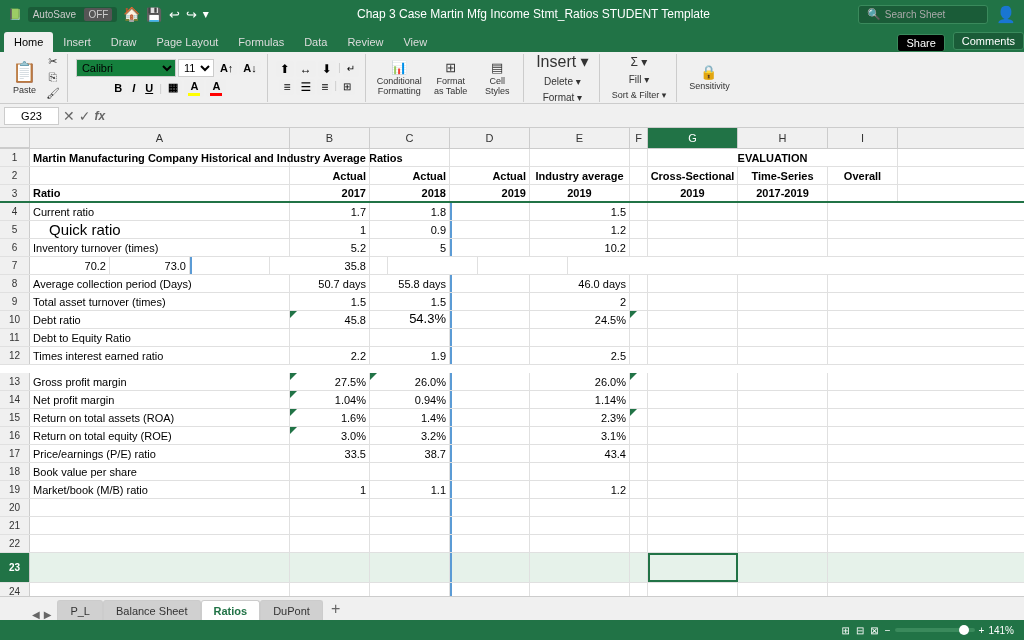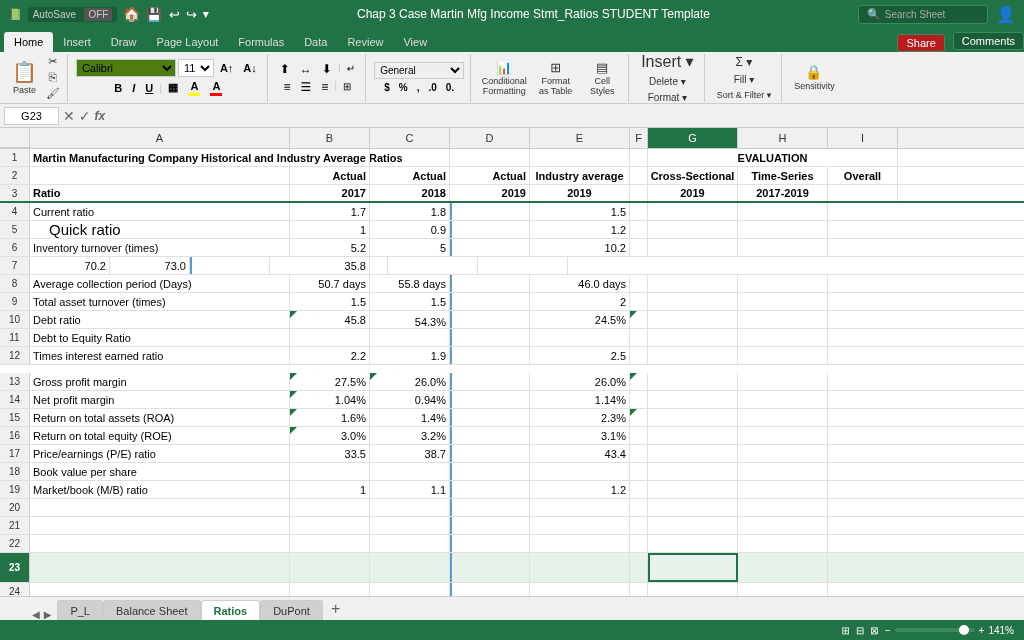--- a/index.html
+++ b/index.html
@@ -44,21 +44,21 @@
       padding: 3px 10px;
       font-size: 11px;
       color: #ddd;
       cursor: pointer;
       border-radius: 3px 3px 0 0;
       height: 20px;
       display: flex;
       align-items: center;
     }
     .ribbon-tab.active { background: #f0f0f0; color: #000; }
-    .ribbon-share { margin-left: auto; margin-right: 4px; background: #b91c1c; color: white; border: 1px solid #3a8a5c; padding: 2px 8px; border-radius: 3px; font-size: 11px; cursor: pointer; display: flex; align-items: center; gap: 4px; }
+    .ribbon-share { margin-left: auto; margin-right: 4px; background: #000000; color: white; border: 1px solid #3a8a5c; padding: 2px 8px; border-radius: 3px; font-size: 11px; cursor: pointer; display: flex; align-items: center; gap: 4px; }
     .ribbon-comments { background: #1a5c38; color: white; border: 1px solid #3a8a5c; padding: 2px 8px; border-radius: 3px; font-size: 11px; cursor: pointer; }
 
     
     #ribbon-content {
       height: 52px;
       background: #f0f0f0;
       border-bottom: 1px solid #ccc;
       display: flex;
       align-items: center;
       padding: 2px 4px;
@@ -78,21 +78,21 @@
       flex-direction: column;
       align-items: center;
       justify-content: center;
       font-size: 10px;
       cursor: pointer;
       padding: 2px 4px;
       border-radius: 2px;
       color: #333;
       gap: 1px;
     }
-    .font-select { font-size: 10px; border: 1px solid #ccc; padding: 1px 2px; background: #4d7c0f; width: 100px; }
+    .font-select { font-size: 10px; border: 1px solid #ccc; padding: 1px 2px; background: #15803d; width: 100px; }
     .font-size-select { font-size: 10px; border: 1px solid #ccc; padding: 1px 2px; background: white; width: 35px; }
     .fmt-btn { font-size: 11px; font-weight: bold; border: 1px solid transparent; padding: 0px 3px; cursor: pointer; border-radius: 2px; }
     .align-btn { font-size: 12px; border: 1px solid transparent; padding: 0px 3px; cursor: pointer; border-radius: 2px; }
 
     
     #formula-bar {
       height: 24px;
       background: #f0f0f0;
       border-bottom: 1px solid #ccc;
       display: flex;
@@ -315,32 +315,20 @@
     </div>
     <div style="display:flex;gap:2px;">
       <button class="align-btn">≡</button>
       <button class="align-btn">☰</button>
       <button class="align-btn">≡</button>
       <span style="color:#ccc;">|</span>
       <button class="align-btn" style="font-size:10px;">⊞</button>
     </div>
   </div>
 
-  <div class="ribbon-group" style="display:flex;flex-direction:column;gap:2px;padding:0 6px;border-right:1px solid #ccc;height:48px;justify-content:center;">
-    <select style="font-size:10px;border:1px solid #ccc;padding:1px;width:90px;">
-      <option>General</option>
-    </select>
-    <div style="display:flex;gap:1px;">
-      <button class="fmt-btn" style="font-size:10px;">$</button>
-      <button class="fmt-btn" style="font-size:10px;">%</button>
-      <button class="fmt-btn" style="font-size:10px;">,</button>
-      <button class="fmt-btn" style="font-size:10px;">.0</button>
-      <button class="fmt-btn" style="font-size:10px;">0.</button>
-    </div>
-  </div>
 
   <div class="ribbon-group" style="display:flex;flex-direction:column;align-items:center;gap:1px;padding:0 6px;border-right:1px solid #ccc;height:48px;justify-content:center;">
     <div style="display:flex;gap:4px;">
       <div class="ribbon-btn" style="font-size:9px;text-align:center;width:50px;">
         <span style="font-size:13px;">📊</span>
         <span>Conditional Formatting</span>
       </div>
       <div class="ribbon-btn" style="font-size:9px;text-align:center;width:45px;">
         <span style="font-size:13px;">⊞</span>
         <span>Format as Table</span>
@@ -531,21 +519,21 @@
           <div style="width: 90px; min-width: 90px; border-right: 1px solid rgb(224, 224, 224); padding: 0px 3px; font-size: 11px; display: flex; align-items: center;"></div>
           <div style="width: 70px; min-width: 70px; padding: 0px 3px; font-size: 11px; display: flex; align-items: center;"></div>
         </div>
         <div class="grid-row" style="height: 18px; display: flex; border-bottom: 1px solid rgb(224, 224, 224);">
           <div style="width: 30px; min-width: 30px; border-right: 1px solid rgb(204, 204, 204); display: flex; align-items: center; justify-content: center; font-size: 10px; color: rgb(51, 51, 51); background: rgb(240, 240, 240);">10</div>
           <div style="width: 260px; min-width: 260px; border-right: 1px solid rgb(224, 224, 224); padding: 0px 3px; font-size: 11px; display: flex; align-items: center; overflow: hidden; white-space: nowrap;">Debt ratio</div>
           <div style="width: 80px; min-width: 80px; border-right: 1px solid rgb(224, 224, 224); padding: 0px 3px; font-size: 11px; display: flex; align-items: center; justify-content: flex-end; position: relative; overflow: hidden;">
             <span style="position: absolute; left: 0px; top: 0px; width: 0px; height: 0px; border-top: 7px solid rgb(33, 115, 70); border-right: 7px solid transparent;"></span>
             <span>45.8</span>
           </div>
-          <div style="width: 80px; min-width: 80px; border-right: 1px solid rgb(224, 224, 224); padding: 0px 3px; font-size: 11px; display: flex; align-items: flex-end; justify-content: flex-end; position: relative; overflow: hidden;">
+          <div style="width: 80px; min-width: 80px; border-right: 1px solid rgb(224, 224, 224); padding: 0px 3px; font-size: 13px; display: flex; align-items: flex-start; justify-content: flex-end; position: relative; overflow: hidden;">
             <span>54.3%</span>
           </div>
           <div style="width: 80px; min-width: 80px; border-right: 1px solid rgb(224, 224, 224); padding: 0px 3px; font-size: 11px; display: flex; align-items: center; justify-content: flex-end; border-left: 2px solid rgb(91, 155, 213);"></div>
           <div style="width: 100px; min-width: 100px; border-right: 1px solid rgb(224, 224, 224); padding: 0px 3px; font-size: 11px; display: flex; align-items: center; justify-content: flex-end;">24.5%</div>
           <div style="width: 18px; min-width: 18px; border-right: 1px solid rgb(224, 224, 224); padding: 0px; font-size: 11px; display: flex; align-items: center; justify-content: center; position: relative;">
             <span style="width: 0px; height: 0px; border-top: 7px solid rgb(33, 115, 70); border-right: 7px solid transparent; position: absolute; left: 0px; top: 0px;"></span>
           </div>
           <div style="width: 90px; min-width: 90px; border-right: 1px solid rgb(224, 224, 224); padding: 0px 3px; font-size: 11px; display: flex; align-items: center;"></div>
           <div style="width: 90px; min-width: 90px; border-right: 1px solid rgb(224, 224, 224); padding: 0px 3px; font-size: 11px; display: flex; align-items: center;"></div>
           <div style="width: 70px; min-width: 70px; padding: 0px 3px; font-size: 11px; display: flex; align-items: center;"></div>

